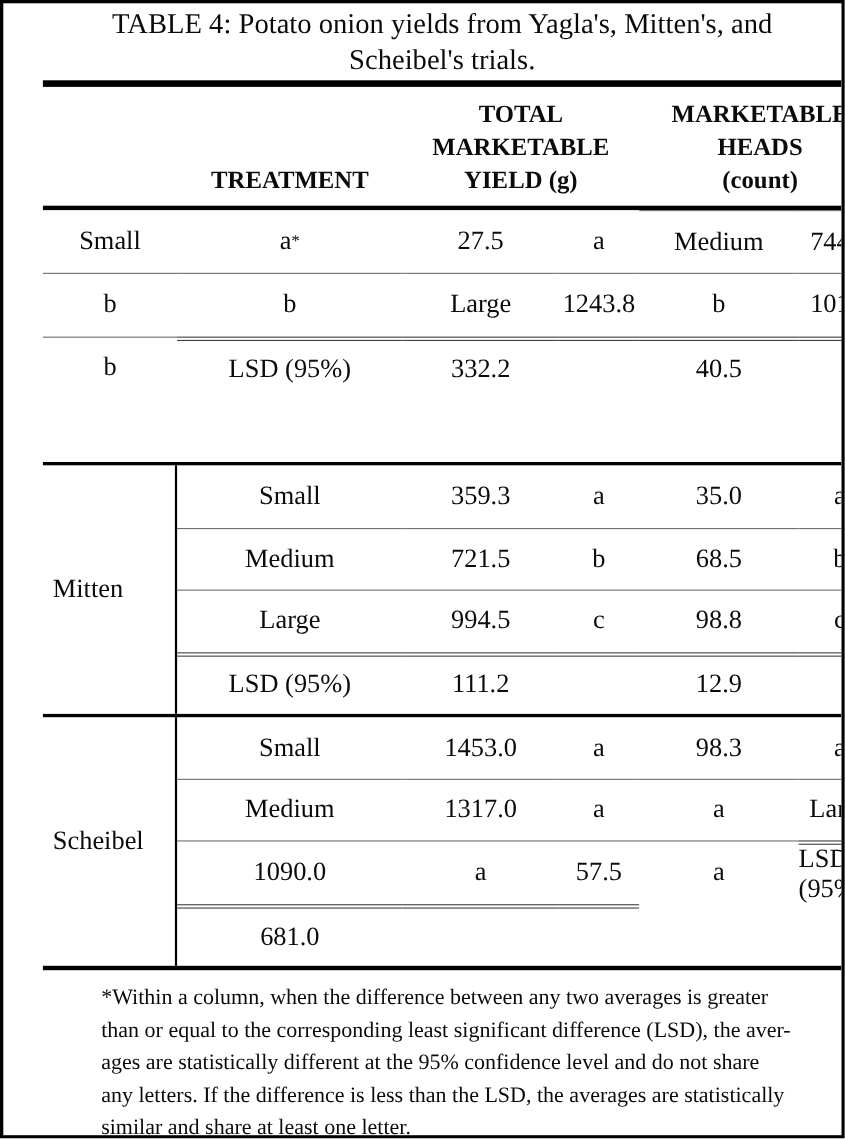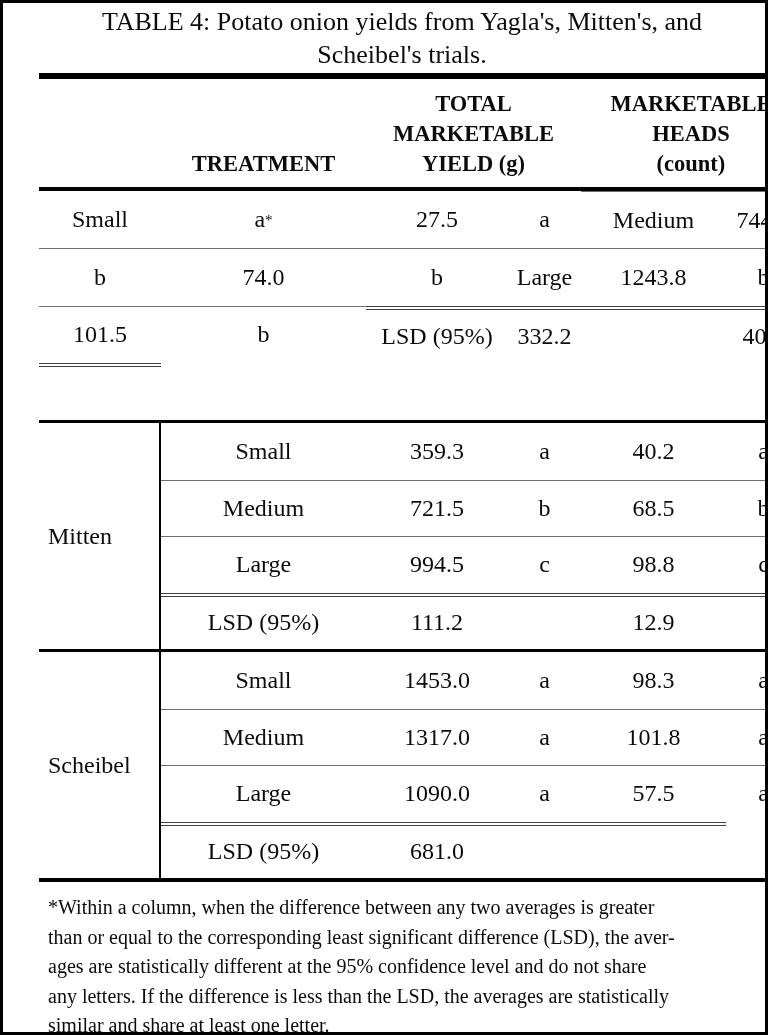--- a/index.html
+++ b/index.html
@@ -78,20 +78,21 @@
   .dsep { border-top: 4px double #3f3f3f; }
 
   sup { font-size: 15px; line-height: 0; vertical-align: super; }
 
   .footnote {
     height: 150px;
     padding: 11px 9px 0 9px;
     font-size: 20px;
     line-height: 29.5px;
     white-space: pre-line;
+    margin-left: 44px;
   }
 </style>
 </head>
 <body>
 
 <div class="page">
 
   <div class="title">TABLE 4: Potato onion yields from Yagla's, Mitten's, and
 Scheibel's trials.</div>
   <div class="rule rule-title"></div>
@@ -115,21 +116,20 @@
       <div class="cell">
           <span>a</span>
           <sup>*</sup>
         </div>
       <div class="cell">27.5</div>
       <div class="cell">a</div>
 
       <div class="cell sep">Medium</div>
       <div class="cell sep">744.5</div>
       <div class="cell sep">b</div>
-      <div class="cell sep">74.0</div>
       <div class="cell sep">b</div>
 
       <div class="cell sep">Large</div>
       <div class="cell sep">1243.8</div>
       <div class="cell sep">b</div>
       <div class="cell sep">101.5</div>
       <div class="cell sep">b</div>
 
       <div class="cell dsep">LSD (95%)</div>
       <div class="cell dsep">332.2</div>
@@ -137,21 +137,21 @@
       <div class="cell dsep">40.5</div>
       <div class="cell dsep"></div>
     </div>
 
     <div class="section grid6">
       <div class="trial-label">Mitten</div>
 
       <div class="cell">Small</div>
       <div class="cell">359.3</div>
       <div class="cell">a</div>
-      <div class="cell">40.2</div>
+      <div class="cell">35.0</div>
       <div class="cell">a</div>
 
       <div class="cell sep">Medium</div>
       <div class="cell sep">721.5</div>
       <div class="cell sep">b</div>
       <div class="cell sep">68.5</div>
       <div class="cell sep">b</div>
 
       <div class="cell sep">Large</div>
       <div class="cell sep">994.5</div>
@@ -171,21 +171,20 @@
 
       <div class="cell">Small</div>
       <div class="cell">1453.0</div>
       <div class="cell">a</div>
       <div class="cell">98.3</div>
       <div class="cell">a</div>
 
       <div class="cell sep">Medium</div>
       <div class="cell sep">1317.0</div>
       <div class="cell sep">a</div>
-      <div class="cell sep">101.8</div>
       <div class="cell sep">a</div>
 
       <div class="cell sep">Large</div>
       <div class="cell sep">1090.0</div>
       <div class="cell sep">a</div>
       <div class="cell sep">57.5</div>
       <div class="cell sep">a</div>
 
       <div class="cell dsep">LSD (95%)</div>
       <div class="cell dsep">681.0</div>

